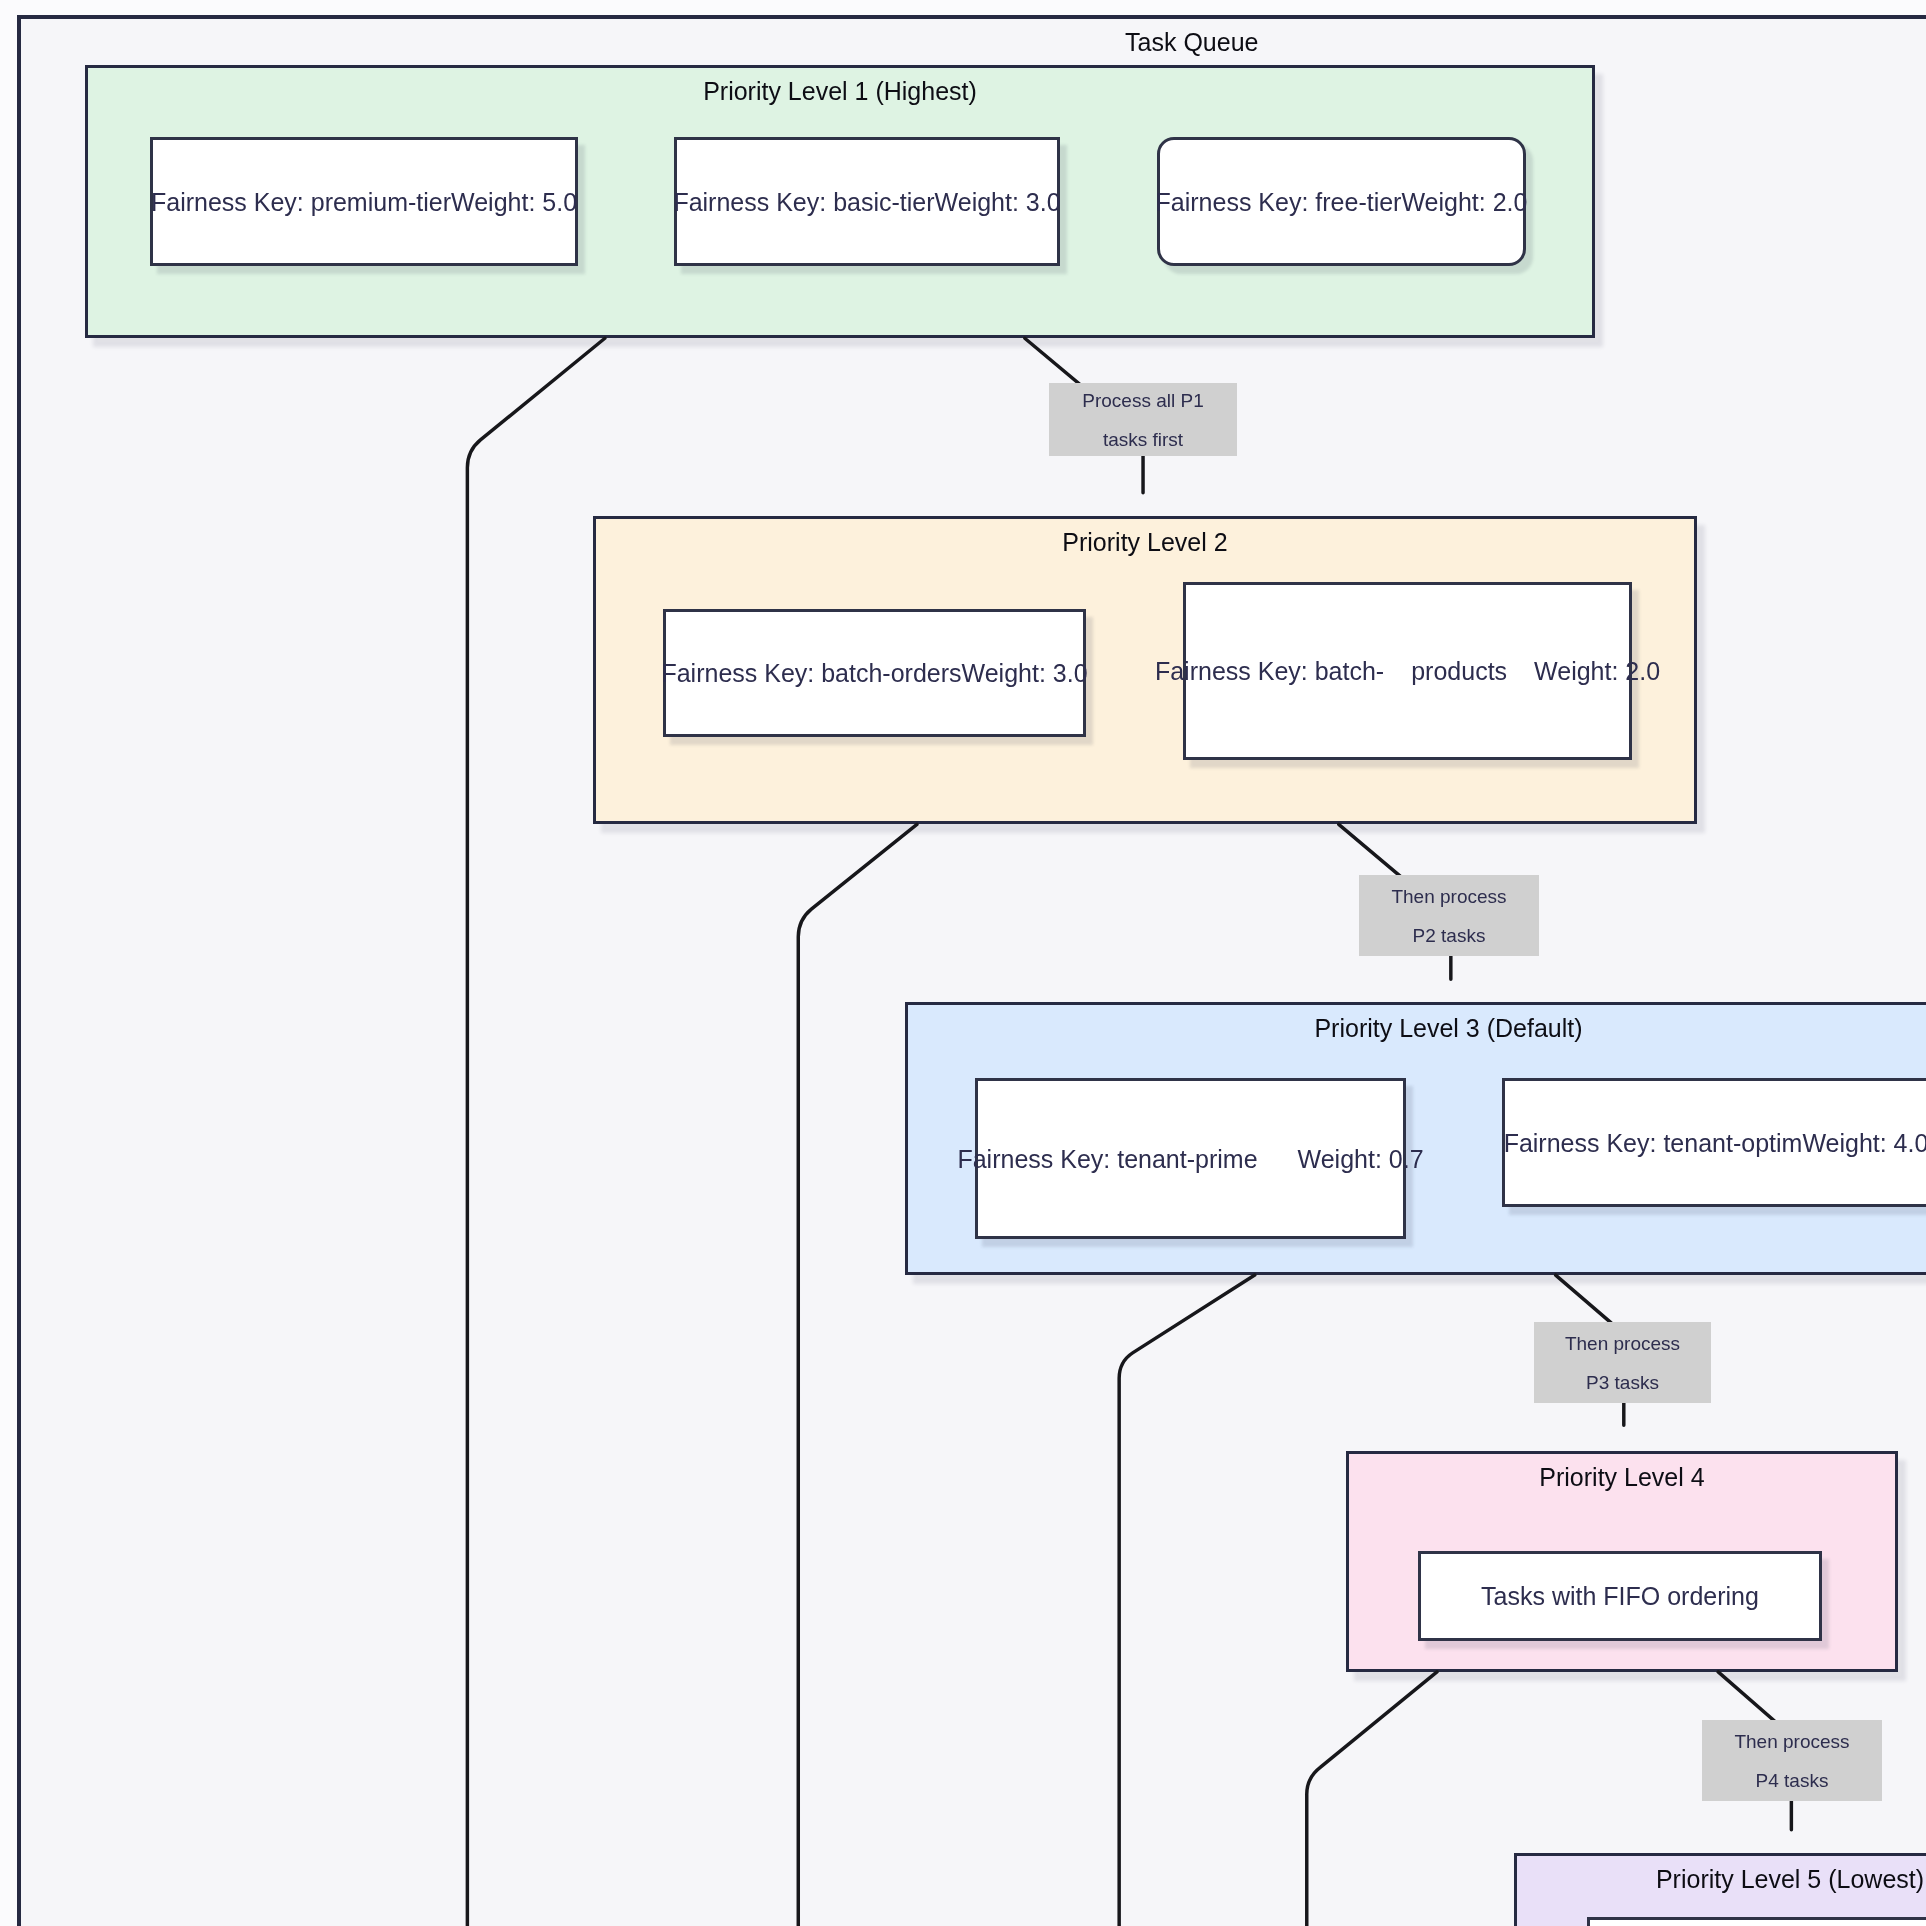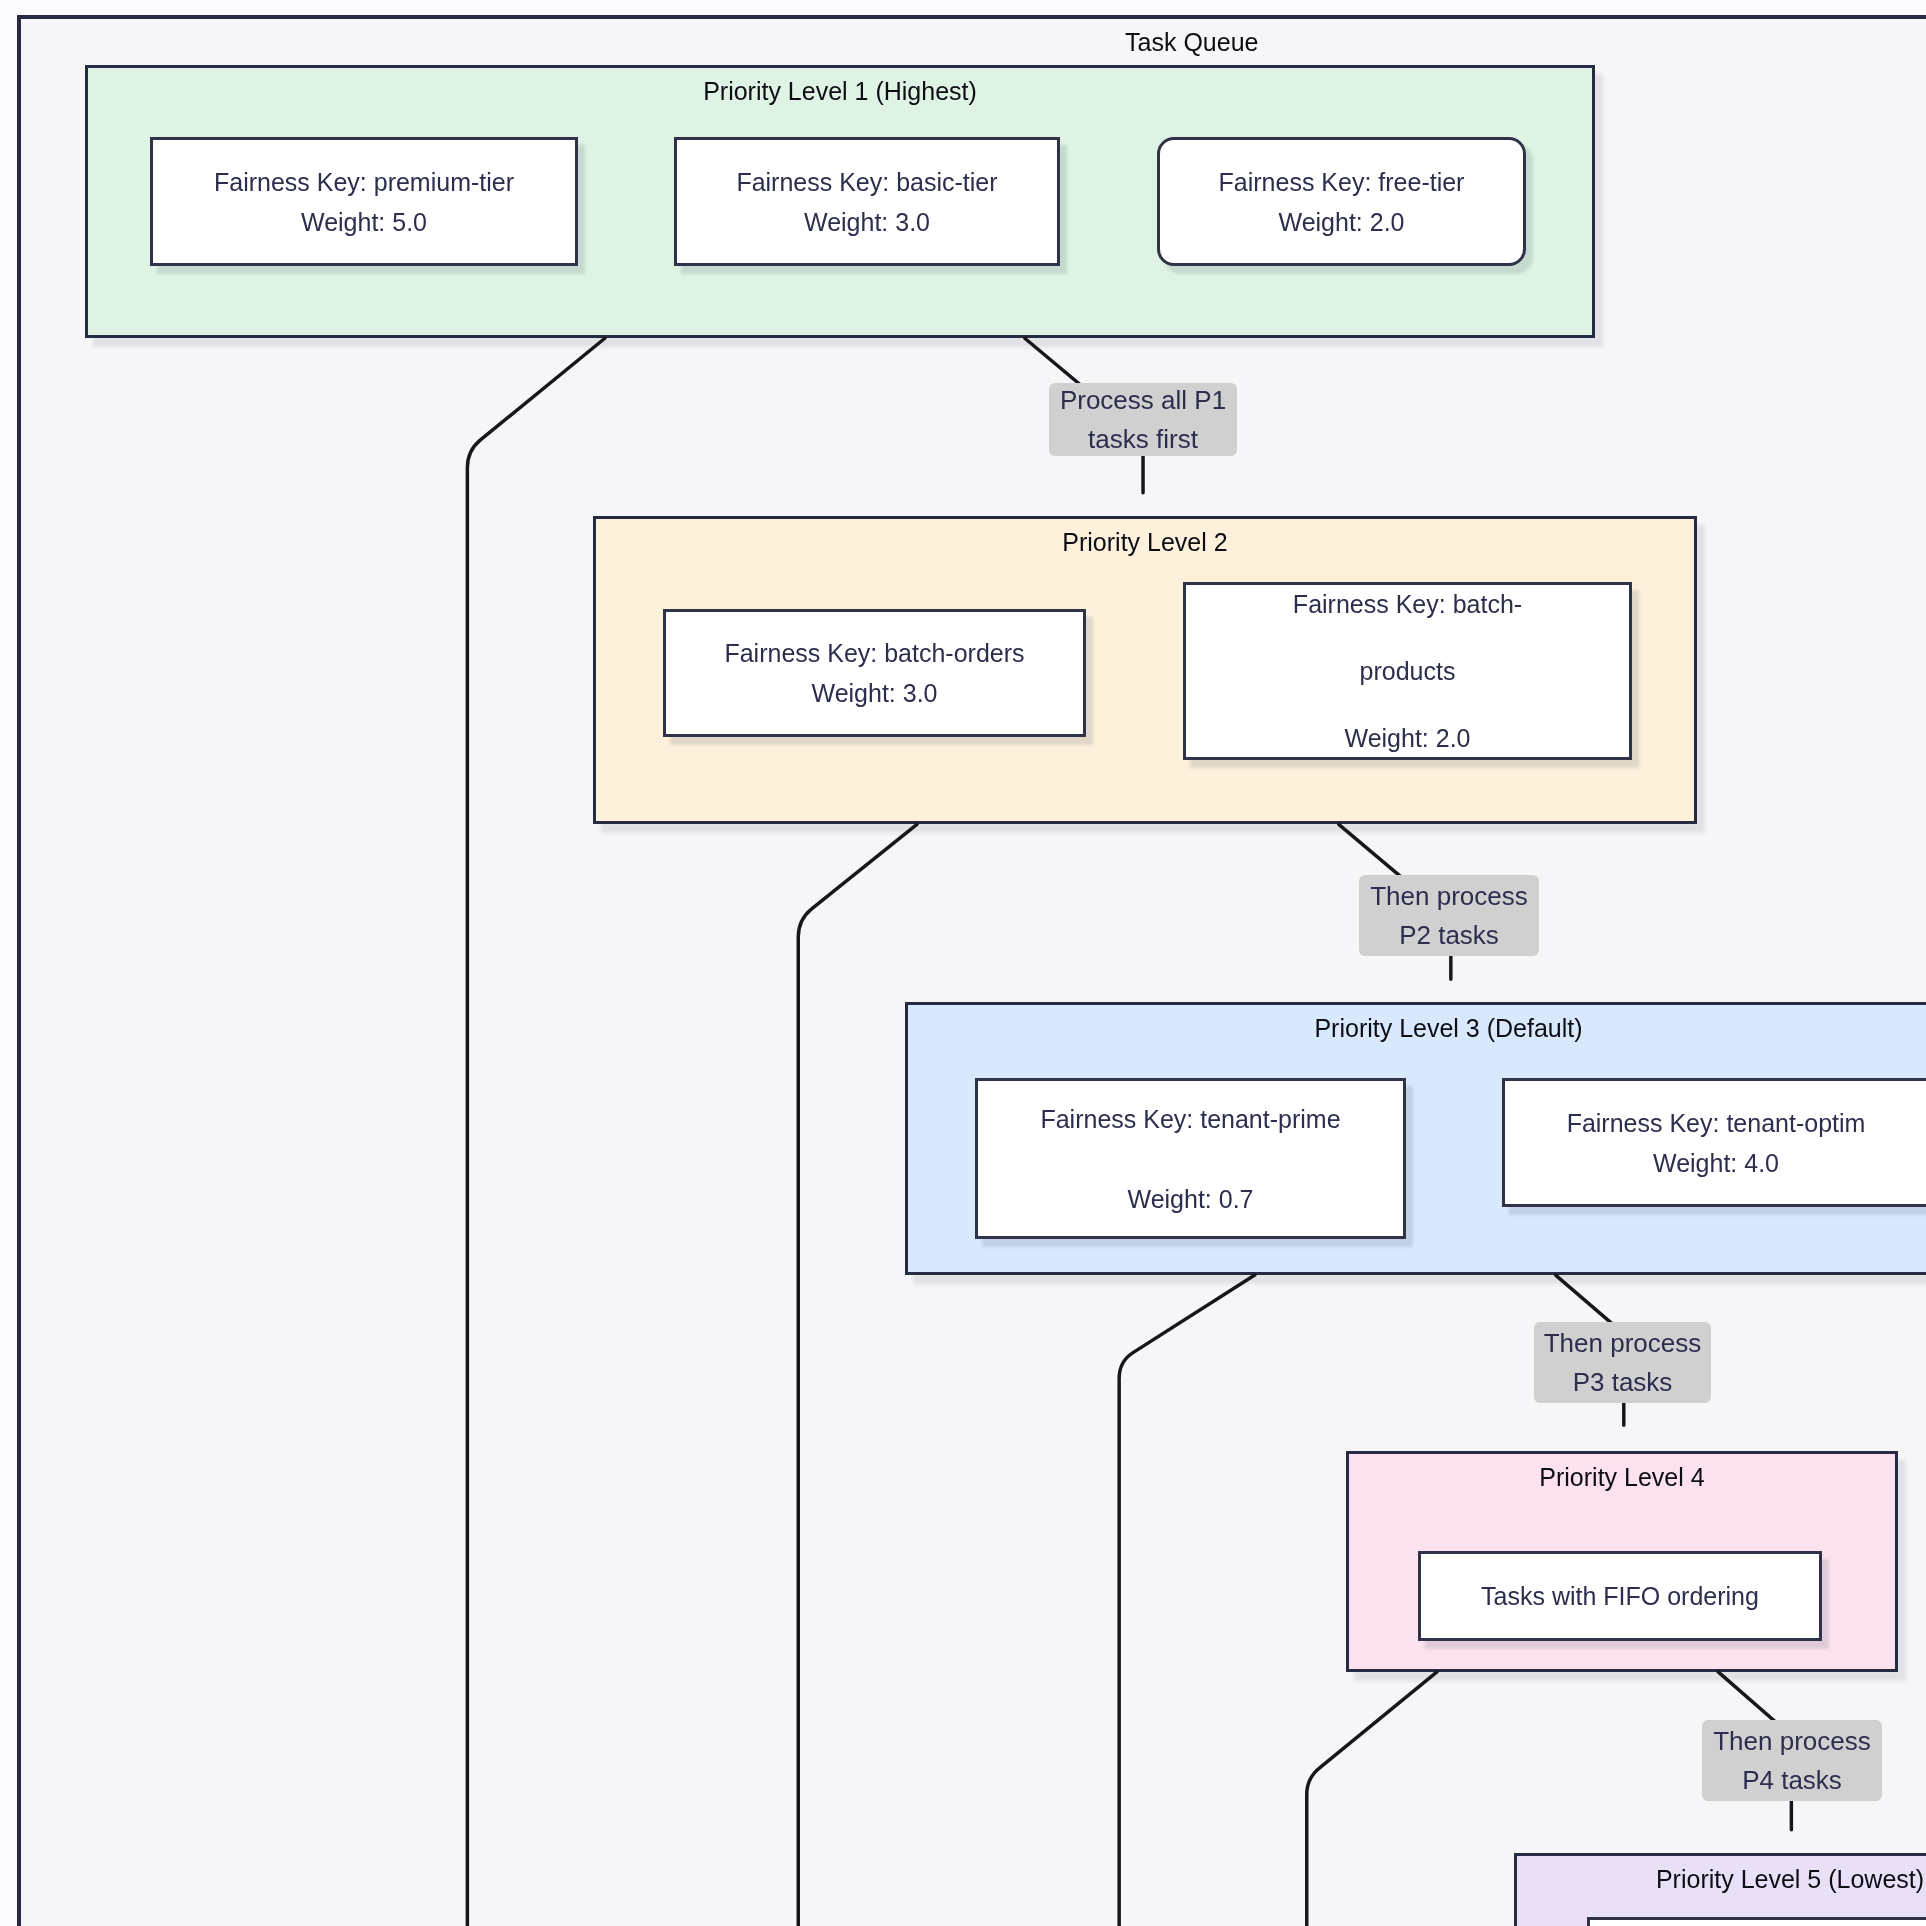--- a/index.html
+++ b/index.html
@@ -36,37 +36,35 @@
     color: #0d0d14;
     white-space: nowrap;
   }
   .node {
     position: absolute;
     background: #ffffff;
     border: 3.9px solid #2f3347;
     box-sizing: border-box;
     box-shadow: 7px 7.7px 3.1px rgba(40,44,66,0.13);
     display: flex;
-    flex-direction: column;
     align-items: center;
     justify-content: center;
     font-size: 25px;
     color: #2d2d4e;
   }
   .node span { display: block; line-height: 40px; white-space: nowrap; }
   .edge-label {
     position: absolute;
     display: flex;
     flex-direction: column;
     align-items: center;
     justify-content: center;
     text-align: center;
-    font-size: 26px;
+    font-size: 19px;
     color: #2d2d4e;
-    border-radius: 6px;
   }
   .edge-label span { display: block; line-height: 39px; white-space: nowrap; }
   #edges {
     position: absolute;
     left: 0;
     top: 0;
     pointer-events: none;
   }
   #edges path {
     fill: none;

